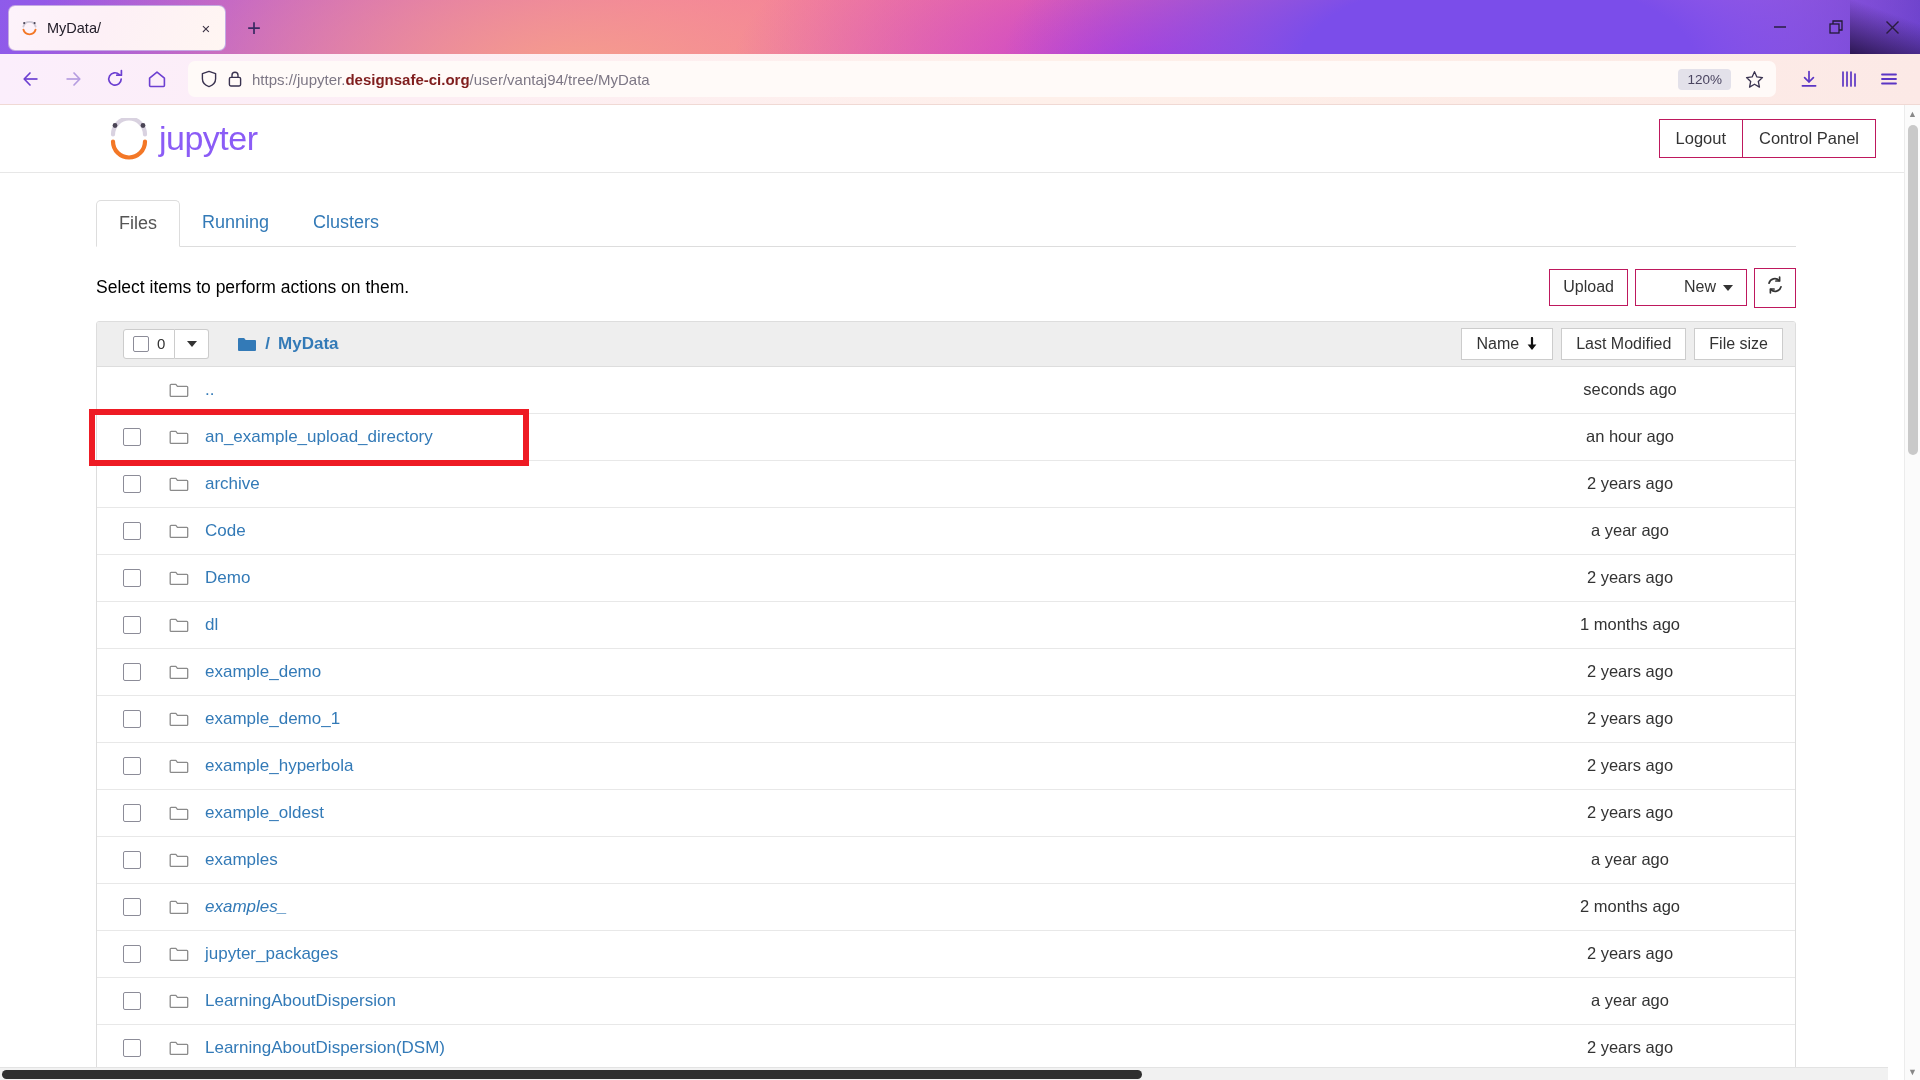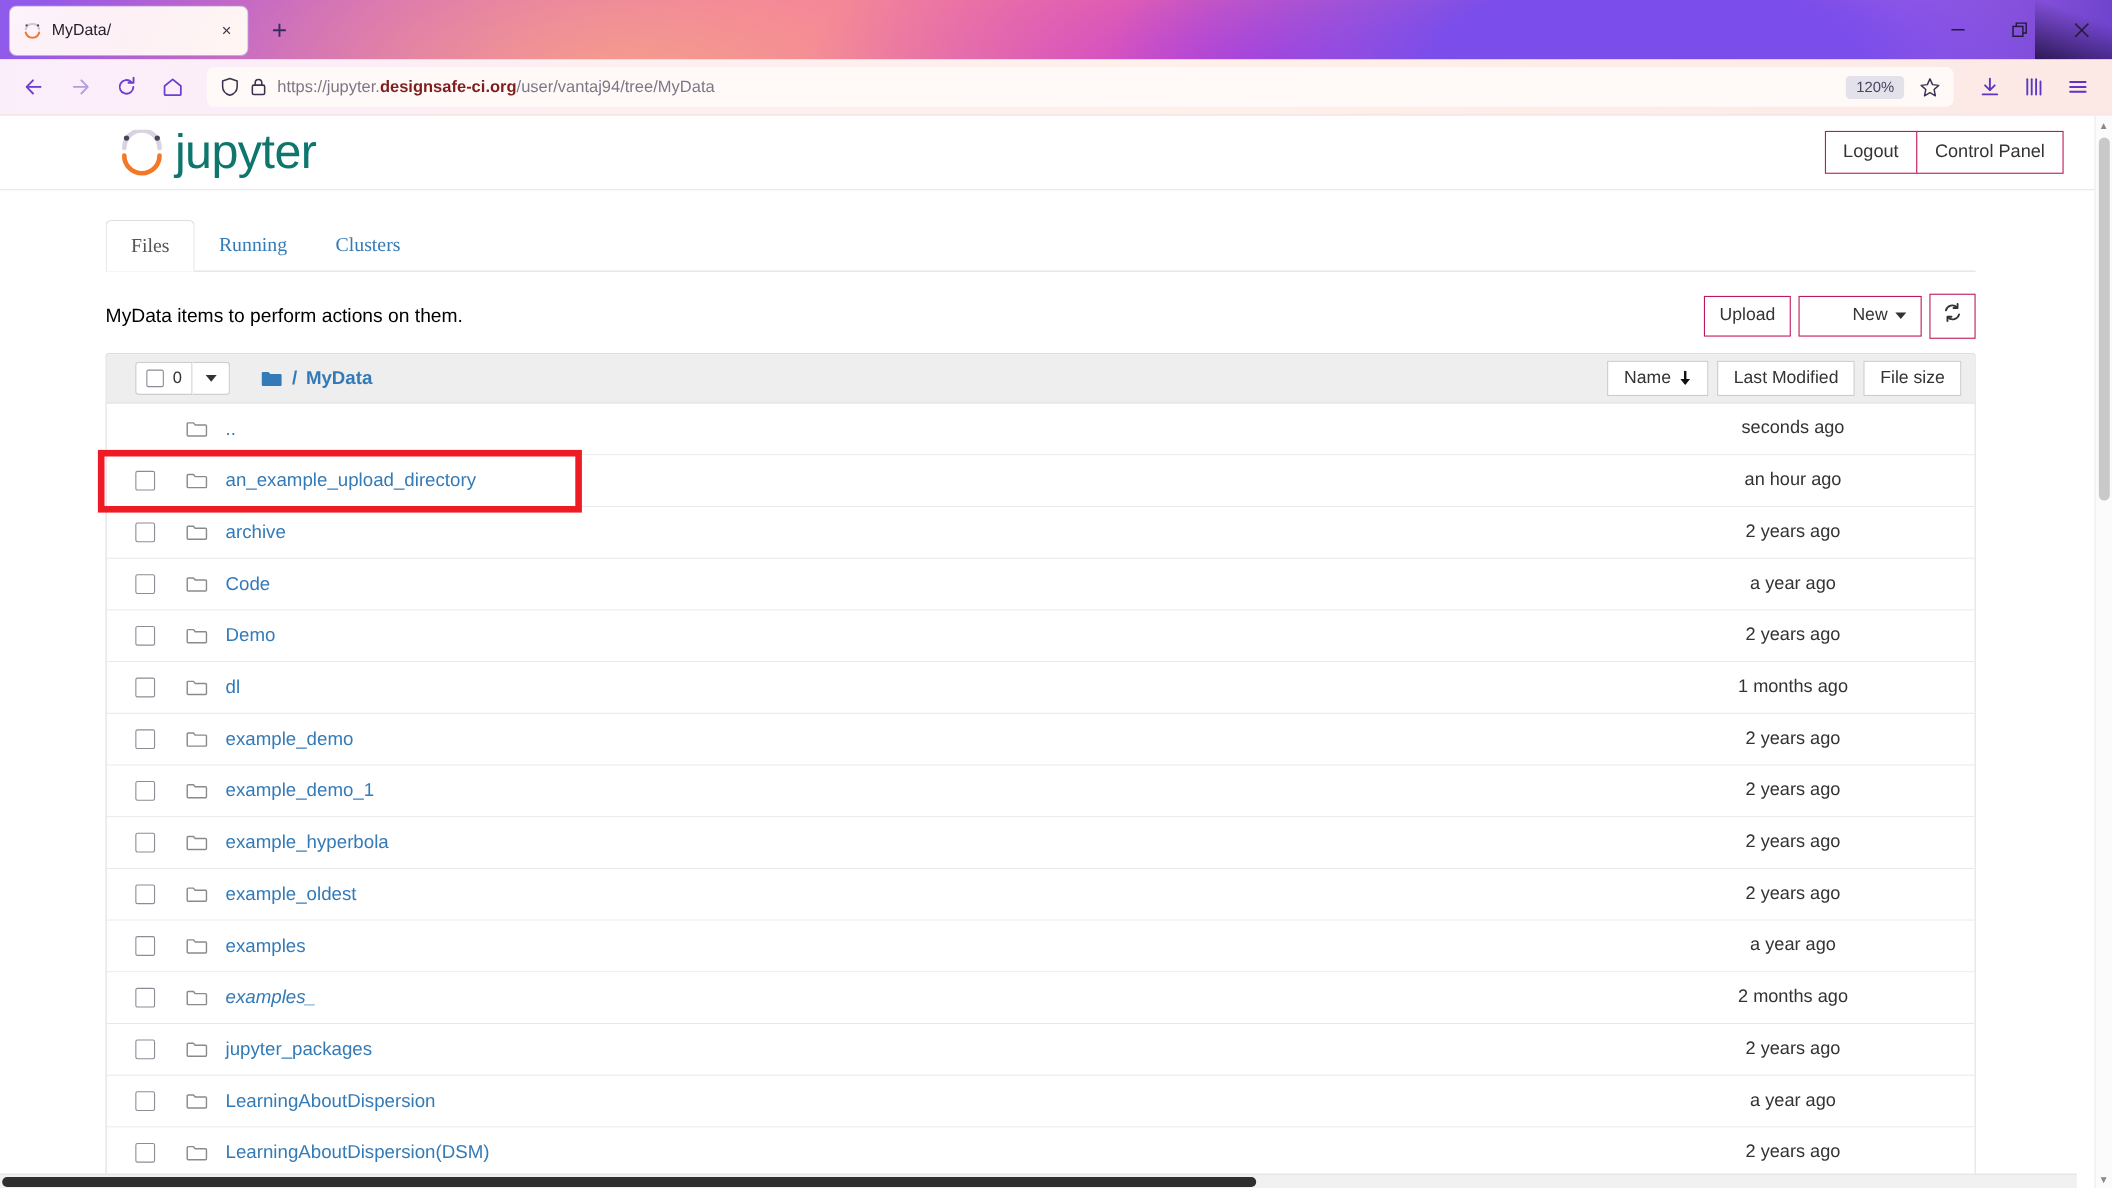--- a/index.html
+++ b/index.html
@@ -138,21 +138,21 @@
   
   .jp-header {
     height: 68px;
     border-bottom: 1px solid #e7e7e7;
     display: flex; align-items: center;
     padding: 0 28px 0 108px;
     position: relative;
   }
   .jp-logo { display: flex; align-items: center; gap: 9px; }
   .jp-logo-mark { width: 42px; height: 42px; position: relative; }
-  .jp-logo-text { font-size: 44px; color: #0f766e; font-weight: 400; letter-spacing: -.5px; }
+  .jp-logo-text { font-size: 34px; color: #8b5cf6; font-weight: 400; letter-spacing: -.5px; }
   .jp-header-right { margin-left: auto; display: flex; gap: 0; }
   .btn {
     font-family: "Liberation Sans", sans-serif;
     font-size: 16.5px;
     color: #333333;
     background: #ffffff;
     border: 1px solid #be185d;
     padding: 8px 16px;
     line-height: 1.3;
     white-space: nowrap;
@@ -164,21 +164,20 @@
   .jp-main {
     padding: 0 108px 0 96px;
     position: relative;
   }
 
   .tabs-row {
     border-bottom: 1px solid #dddddd;
     display: flex;
     margin-top: 26px;
     padding-left: 0;
-    font-family: Liberation Serif, serif;
   }
   .jtab {
     font-size: 18px;
     padding: 12px 22px 11px 22px;
     color: #337ab7;
     position: relative;
     top: 1px;
     line-height: 1.2;
   }
   .jtab.active {
@@ -465,21 +464,21 @@
 
       <div class="jp-main">
 
         <div class="tabs-row">
           <div class="jtab active">Files</div>
           <div class="jtab">Running</div>
           <div class="jtab">Clusters</div>
         </div>
 
         <div class="select-row">
-          <div class="select-text">MyData items to perform actions on them.</div>
+          <div class="select-text">Select items to perform actions on them.</div>
           <div class="select-actions">
             <button class="btn btn-sm">Upload</button>
             <button class="btn btn-sm" style="margin-left:7px;padding-left:48px;">
               <span>New</span><span class="caret"></span>
             </button>
             <button class="btn btn-sm" style="margin-left:7px;padding:7px 11px;">
               <span style="display:inline-flex;">
                 <svg width="18" height="18" viewBox="0 0 18 18">
                   <path d="M3 7.2A6 6 0 0 1 13.2 4.6" fill="none" stroke="#333" stroke-width="1.7" stroke-linecap="round"></path>
                   <polyline points="13.6,1.2 13.6,5 9.9,5" fill="none" stroke="#333" stroke-width="1.7" stroke-linecap="round" stroke-linejoin="round"></polyline>

